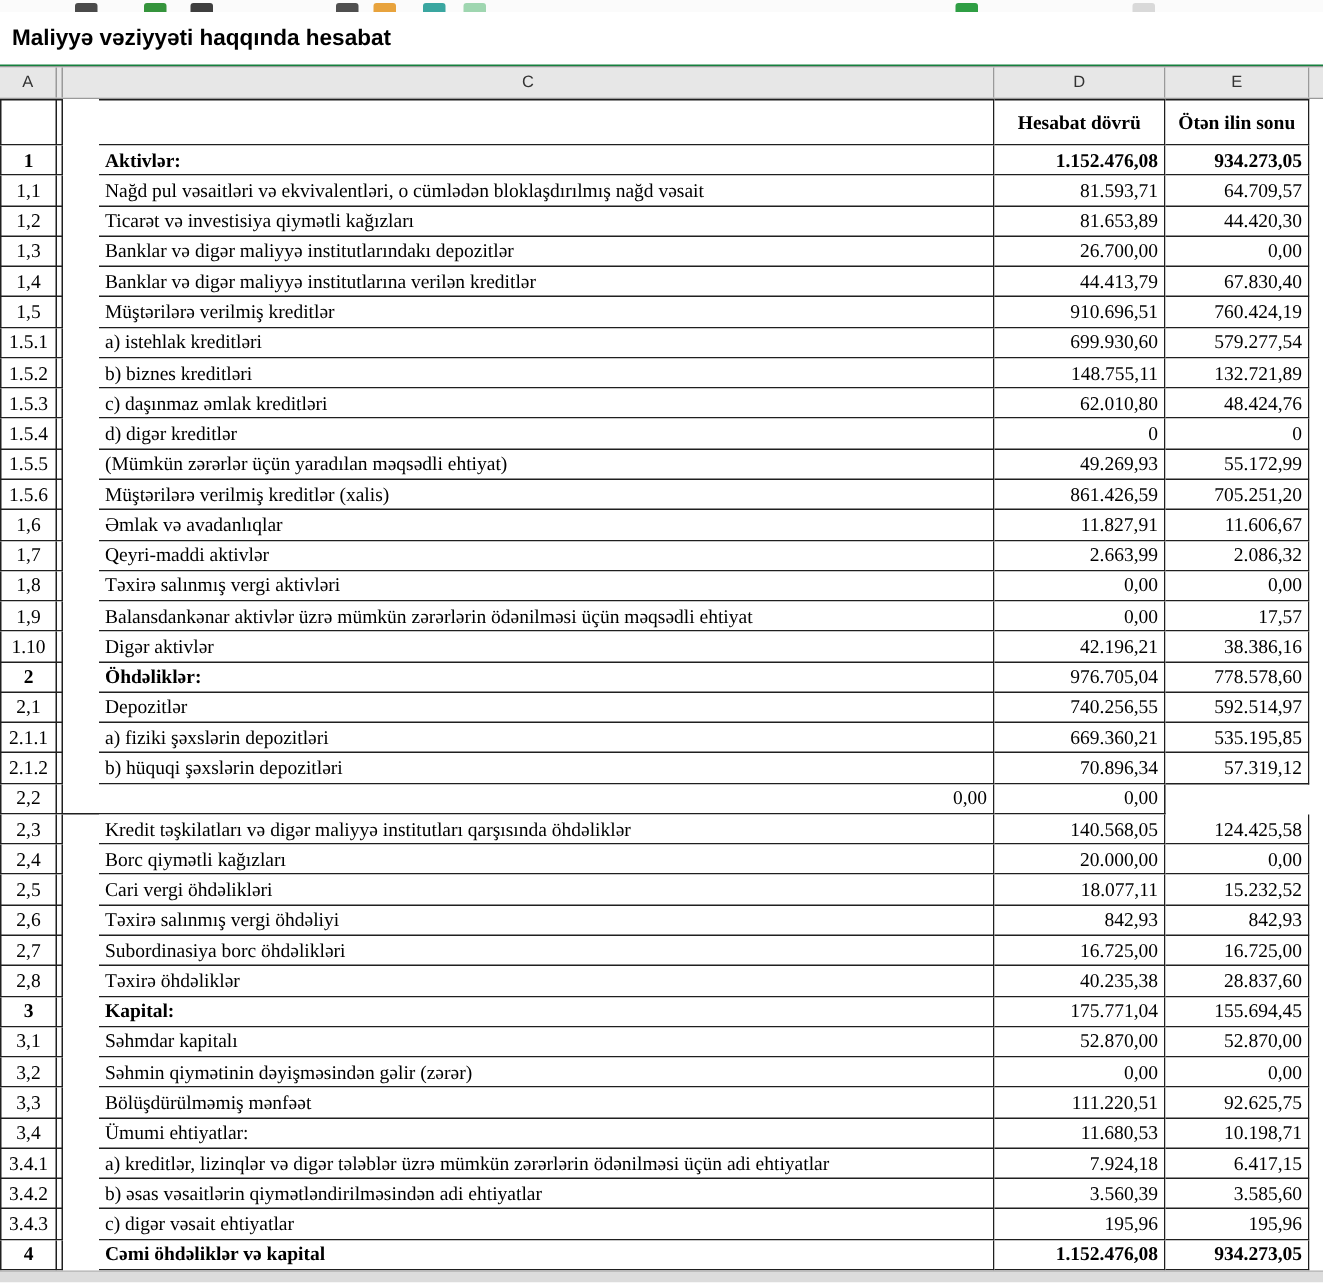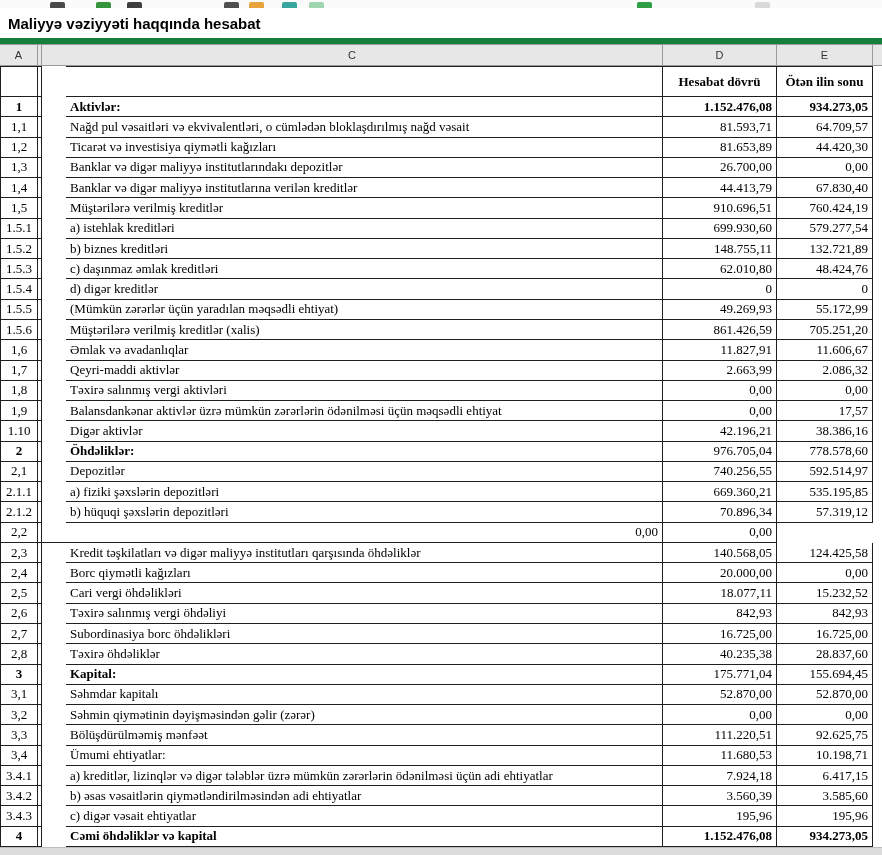--- a/index.html
+++ b/index.html
@@ -11,21 +11,21 @@
   html,body{width:882px;height:855px;overflow:hidden;background:#ffffff;
     font-family:"Liberation Serif", serif;}
   .screen{position:relative;width:882px;height:855px;background:#ffffff;}
 
   
   .toolbar-sliver{position:relative;height:8px;width:882px;background:#fbfbfb;overflow:hidden;}
   .tb-ic{position:absolute;top:2px;width:15px;height:14px;border-radius:2px;}
 
   
   .title-row{height:36px;display:flex;align-items:center;padding-left:8px;
-    border-bottom:6px solid #15803d;background:#ffffff;}
+    border-bottom:1px solid #15803d;background:#ffffff;}
   .title-row span{font-family:"Liberation Sans", sans-serif;font-weight:bold;
     font-size:15px;color:#000;}
 
   
   .col-headers{display:grid;grid-template-columns:38px 4px 621px 114px 96px 1fr;
     height:22px;background:var(--hdr-bg);border-top:1px solid var(--hdr-line);
     border-bottom:1px solid var(--hdr-line);}
   .ch{display:flex;align-items:center;justify-content:center;
     font-family:"Liberation Sans", sans-serif;font-size:11px;color:#333;
     border-right:1px solid var(--hdr-line);background:var(--hdr-bg);}

